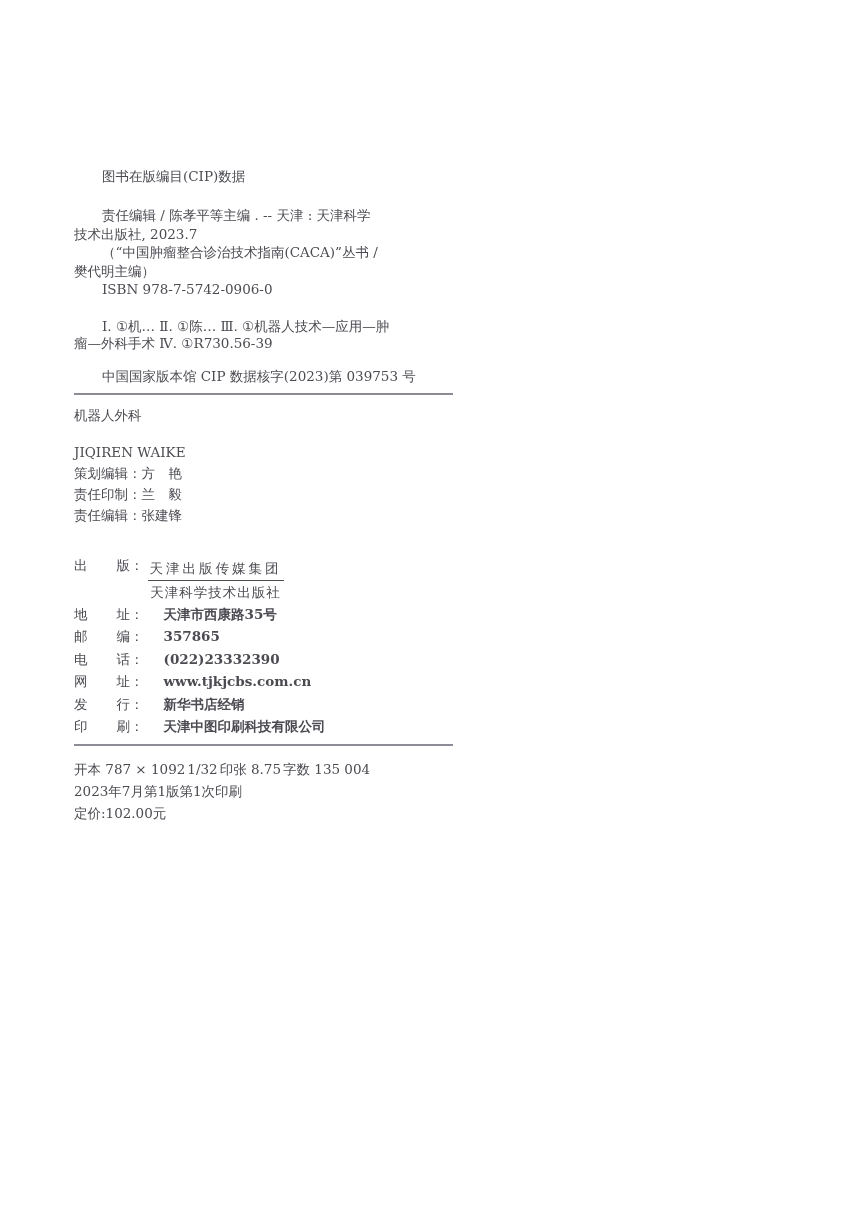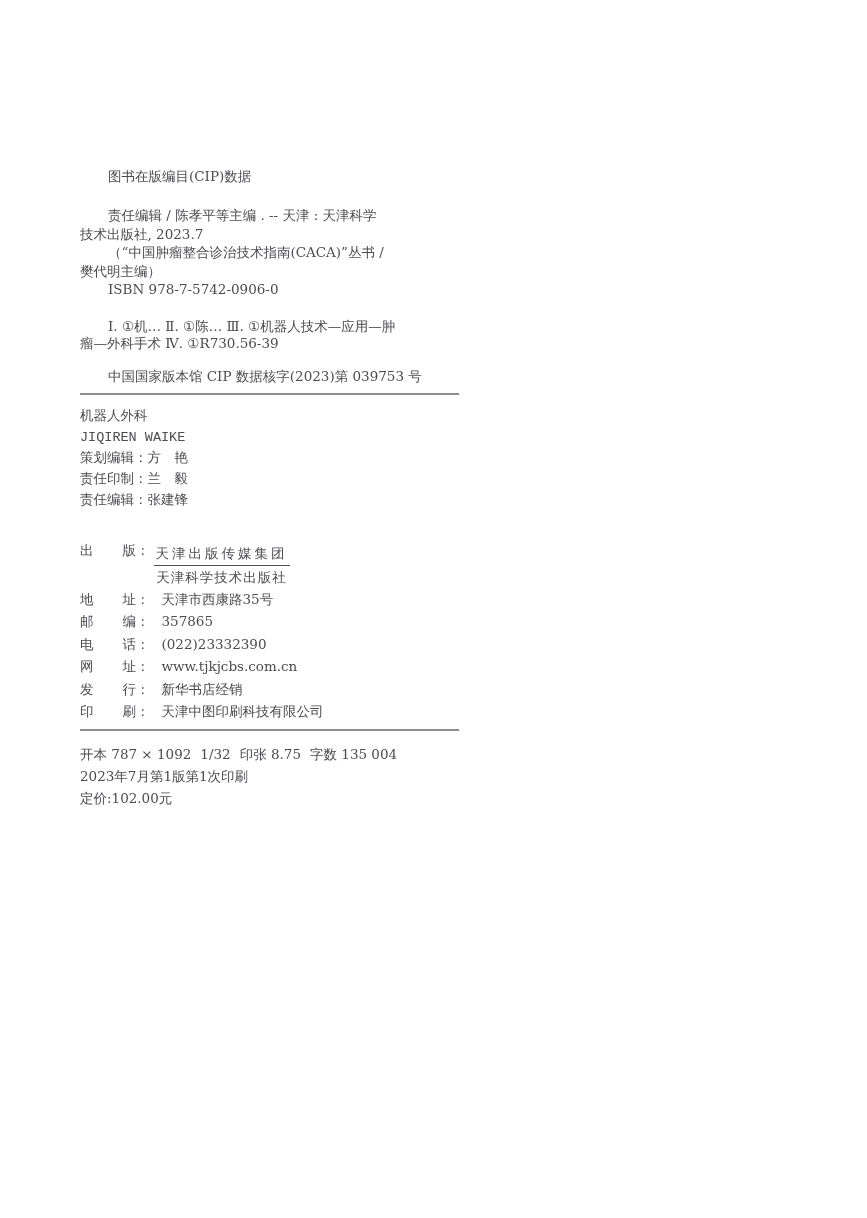--- a/index.html
+++ b/index.html
@@ -7,59 +7,59 @@
     position: relative;
     width: 867px;
     height: 1218px;
     background: #ffffff;
     font-family: "DejaVu Serif", "Liberation Serif", serif;
     color: #4b4b52;
     overflow: hidden;
   }
   .content {
     position: absolute;
-    left: 80px;
+    left: 74px;
     top: 167px;
     width: 390px;
   }
   .line { font-size: 13.5px; line-height: 18.5px; white-space: nowrap; }
   .indent { padding-left: 28px; }
   .cip-heading { font-size: 13.5px; line-height: 18px; padding-left: 28px; white-space: nowrap; }
   .record-block { margin-top: 21px; }
   .class-block { margin-top: 19px; }
   .class-block .line { line-height: 17px; }
   .registry { margin-top: 15px; font-size: 13.5px; line-height: 18px; padding-left: 28px; white-space: nowrap; }
   .rule {
     margin-top: 8px;
     width: 379px;
     height: 0;
     border-top: 2px solid #8c8c96;
   }
   .rule-2 { margin-top: 6px; }
   .book-title { margin-top: 11px; font-size: 13.5px; line-height: 18px; }
-  .editors-block { margin-top: 3px; font-family: Liberation Mono, monospace; }
+  .editors-block { margin-top: 18px; }
   .editors-block .line { line-height: 21.3px; }
   .pub-row { margin-top: 5px; display: flex; align-items: center; font-size: 13.5px; white-space: nowrap; }
   .lbl { display: inline-flex; width: 56px; justify-content: space-between; flex: none; }
   .colon { flex: none; }
   .fraction { margin-left: 4px; display: inline-block; text-align: center; margin-top: 28px; }
   .frac-top {
     font-size: 13.5px; line-height: 17px;
     letter-spacing: 3px;
     padding: 0 2px 3px 2px;
     border-bottom: 1.5px solid #4b4b52;
     white-space: nowrap;
   }
   .frac-bottom { font-size: 13.5px; line-height: 17px; letter-spacing: 1px; padding-top: 3px; white-space: nowrap; }
   .details-block { margin-top: 2px; }
   .detail-row { display: flex; align-items: baseline; font-size: 13.5px; line-height: 22.5px; white-space: nowrap; }
-  .detail-row .val { margin-left: 12px; }
+  .detail-row .val { margin-left: 20px; font-weight: bold; }
   .print-block { margin-top: 12px; }
   .print-line { font-size: 13.5px; line-height: 22px; white-space: nowrap; }
-  .format-line { display: flex; gap: 9px; }
+  .format-line { display: flex; gap: 2px; }
 </style>
 </head>
 <body>
 
 <div class="page">
   <div class="content">
 
     <div class="cip-heading">图书在版编目(CIP)数据</div>
 
     <div class="record-block">

